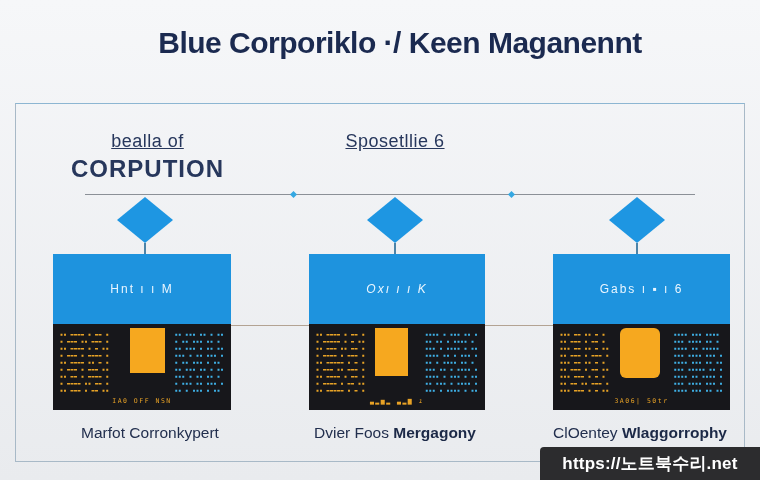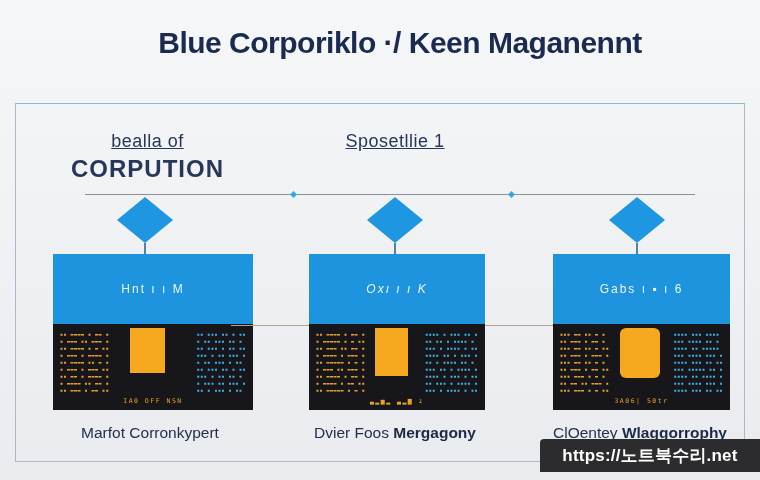--- a/index.html
+++ b/index.html
@@ -44,21 +44,21 @@
   .diamond {
     position:absolute; top:197px; width:56px; height:46px; background:#1e96e2;
     clip-path:polygon(50% 0, 100% 50%, 50% 100%, 0 50%);
   }
   .d1 { left:117px; } .d2 { left:367px; } .d3 { left:609px; }
   .stem { position:absolute; top:243px; width:2px; height:12px; background:#4d84a8; }
   .s1 { left:144px; } .s2 { left:394px; } .s3 { left:636px; }
 
   
   .card { position:absolute; top:254px; }
-  .c1 { left:53px;  width:200px;border-radius:13px; }
+  .c1 { left:53px;  width:178px;border-radius:13px; }
   .c2 { left:309px; width:176px;font-style:italic; }
   .c3 { left:553px; width:177px; }
   .card-head {
     height:70px; background:#1e93de;
     display:flex; align-items:center; justify-content:center;
     color:#eaf6ff; font-size:12px; letter-spacing:2px;
   }
   .card-panel { position:relative; height:86px; background:#17171b; }
   .rows {
     position:absolute; top:7px;
@@ -88,41 +88,41 @@
     position:absolute; top:424px; text-align:center;
     font-size:15.5px; color:#222f4e;
   }
   .footer-label b { font-weight:700; color:#1c2947; }
   .f1 { left:35px;  width:230px; }
   .f2 { left:280px; width:230px; }
   .f3 { left:527px; width:226px; }
 
   
   .watermark {
-    position:absolute; right:0; bottom:8px; left:540px; height:33px;
+    position:absolute; right:0; bottom:0; left:540px; height:33px;
     background:#2c2c2e; border-top-left-radius:4px;
     display:flex; align-items:center; justify-content:center;
     color:#ffffff; font-weight:700; font-size:17px; letter-spacing:0.2px;
   }
 </style>
 </head>
 <body>
 
 <div id="stage">
 
   <div class="title">Blue Corporiklo ·/ Keen Maganennt</div>
 
   <div class="frame"></div>
 
   <div class="col-header h1">
     <div class="l1">bealla of</div>
     <div class="l2">CORPUTION</div>
   </div>
   <div class="col-header h2">
-    <div class="l1">Sposetllie 1</div>
+    <div class="l1">Sposetllie 6</div>
   </div>
 
   <div class="flow-rule"></div>
   <div class="rule-dot dot-a"></div>
   <div class="rule-dot dot-b"></div>
 
   <div class="diamond d1"></div>
   <div class="diamond d2"></div>
   <div class="diamond d3"></div>
   <div class="stem s1"></div>

